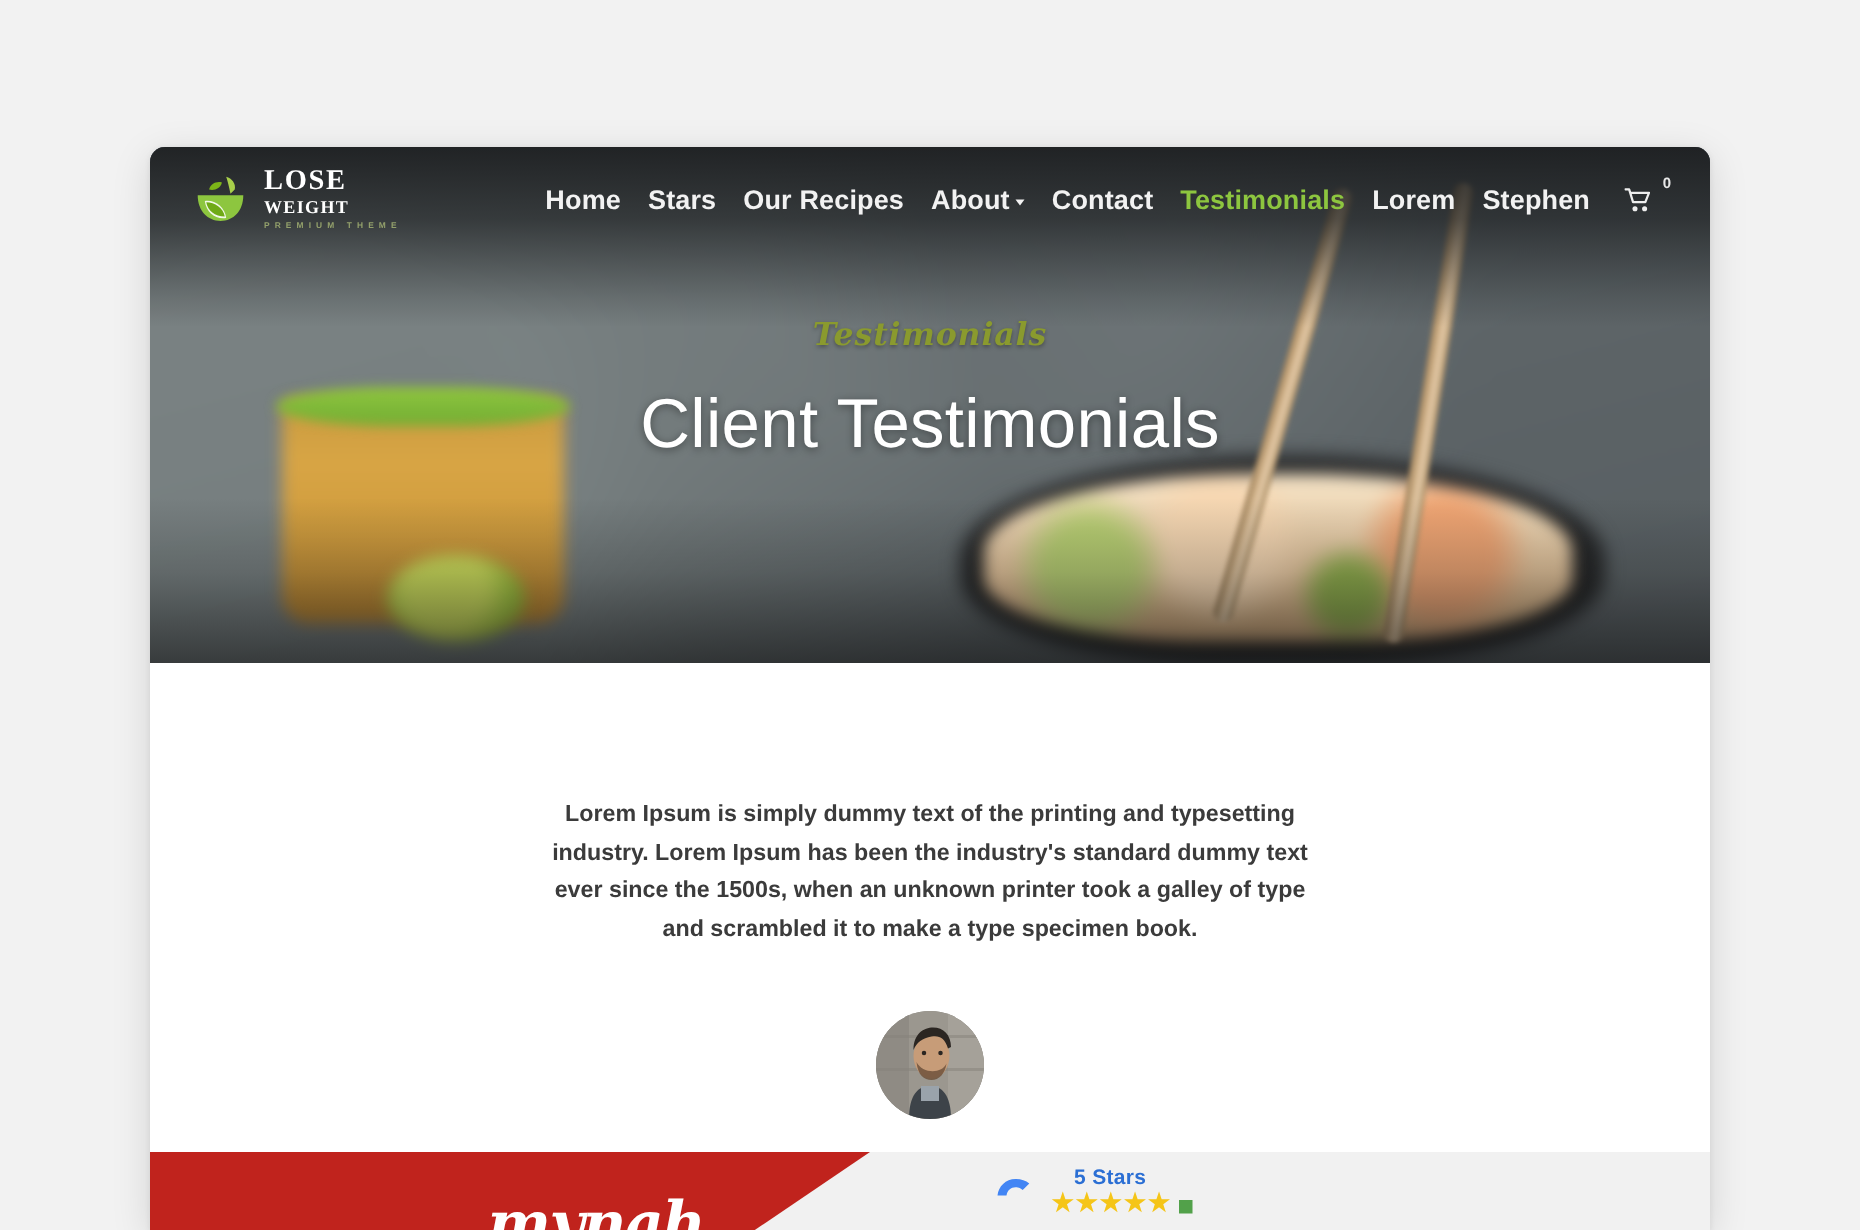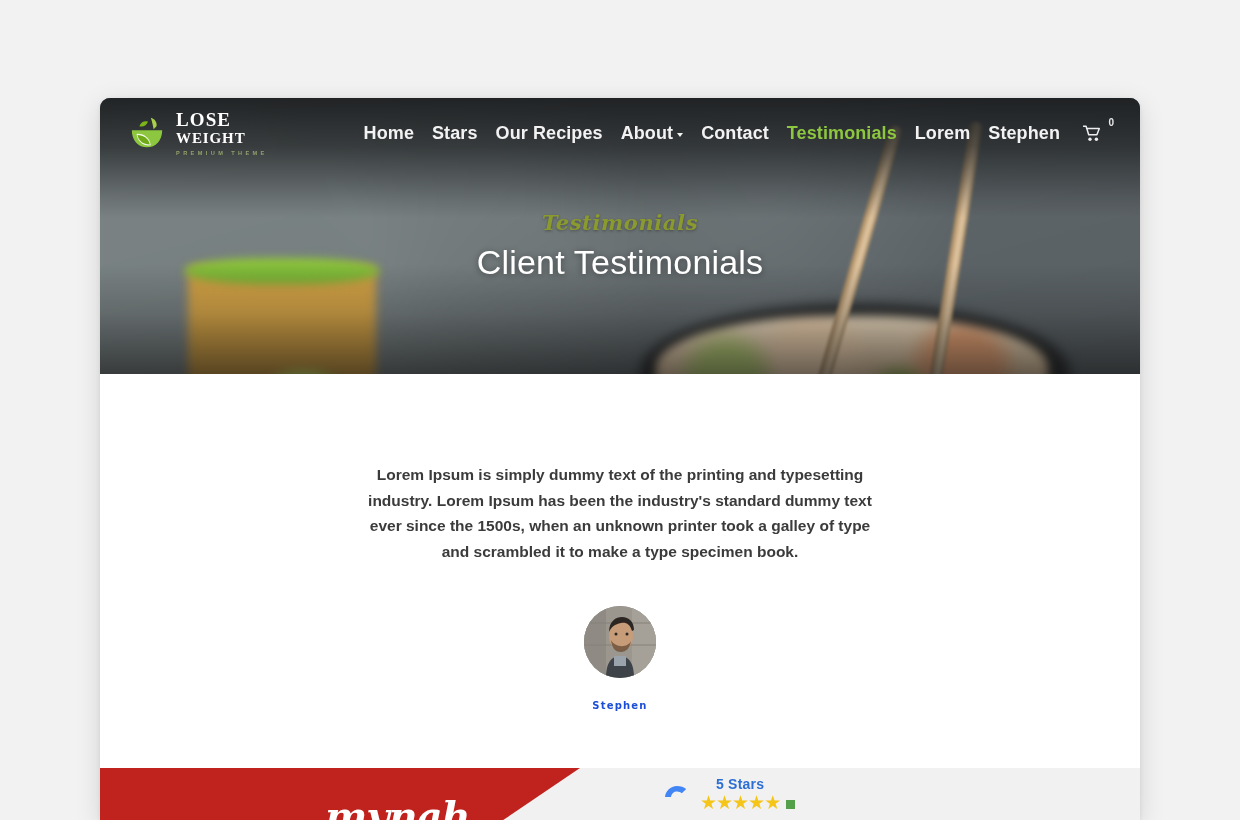--- a/index.html
+++ b/index.html
@@ -25,21 +25,21 @@
     border-radius: 10px 10px 0 0;
     overflow: hidden;
     background: #ffffff;
     box-shadow: 0 6px 26px rgba(0,0,0,0.13), 0 1px 4px rgba(0,0,0,0.08);
   }
 
   
   .hero {
     position: relative;
     width: 100%;
-    height: 276px;
+    height: 344px;
     overflow: hidden;
     background: #0f172a;
   }
 
   .hero-photo {
     position: absolute;
     inset: 0;
     overflow: hidden;
   }
 
@@ -170,21 +170,21 @@
   .brand-text { display: flex; flex-direction: column; line-height: 1; }
   .brand-line1 {
     font-family: "Liberation Serif", serif;
     font-size: 19px;
     font-weight: 700;
     color: #ffffff;
     letter-spacing: 1.1px;
   }
   .brand-line2 {
     font-family: "Liberation Serif", serif;
-    font-size: 15px;
+    font-size: 12px;
     font-weight: 700;
     color: #ffffff;
     letter-spacing: 0.9px;
     margin-top: 2px;
   }
   .brand-tag {
     font-size: 5.6px;
     color: #93a06b;
     letter-spacing: 3.4px;
     margin-top: 5px;
@@ -248,22 +248,22 @@
   .hero-kicker {
     font-family: "DejaVu Serif", serif;
     font-style: italic;
     font-weight: 700;
     font-size: 21px;
     color: #8a9a2e;
     letter-spacing: 0.6px;
     text-shadow: 0 1px 3px rgba(0,0,0,0.35);
   }
   .hero-title {
-    margin-top: 8px;
-    font-size: 34px;
+    margin-top: 20px;
+    font-size: 46px;
     font-weight: 400;
     color: #ffffff;
     letter-spacing: 0.2px;
     text-shadow: 0 1px 6px rgba(0,0,0,0.4);
   }
 
   
   .testimonial-section {
     position: relative;
     height: 390px;

